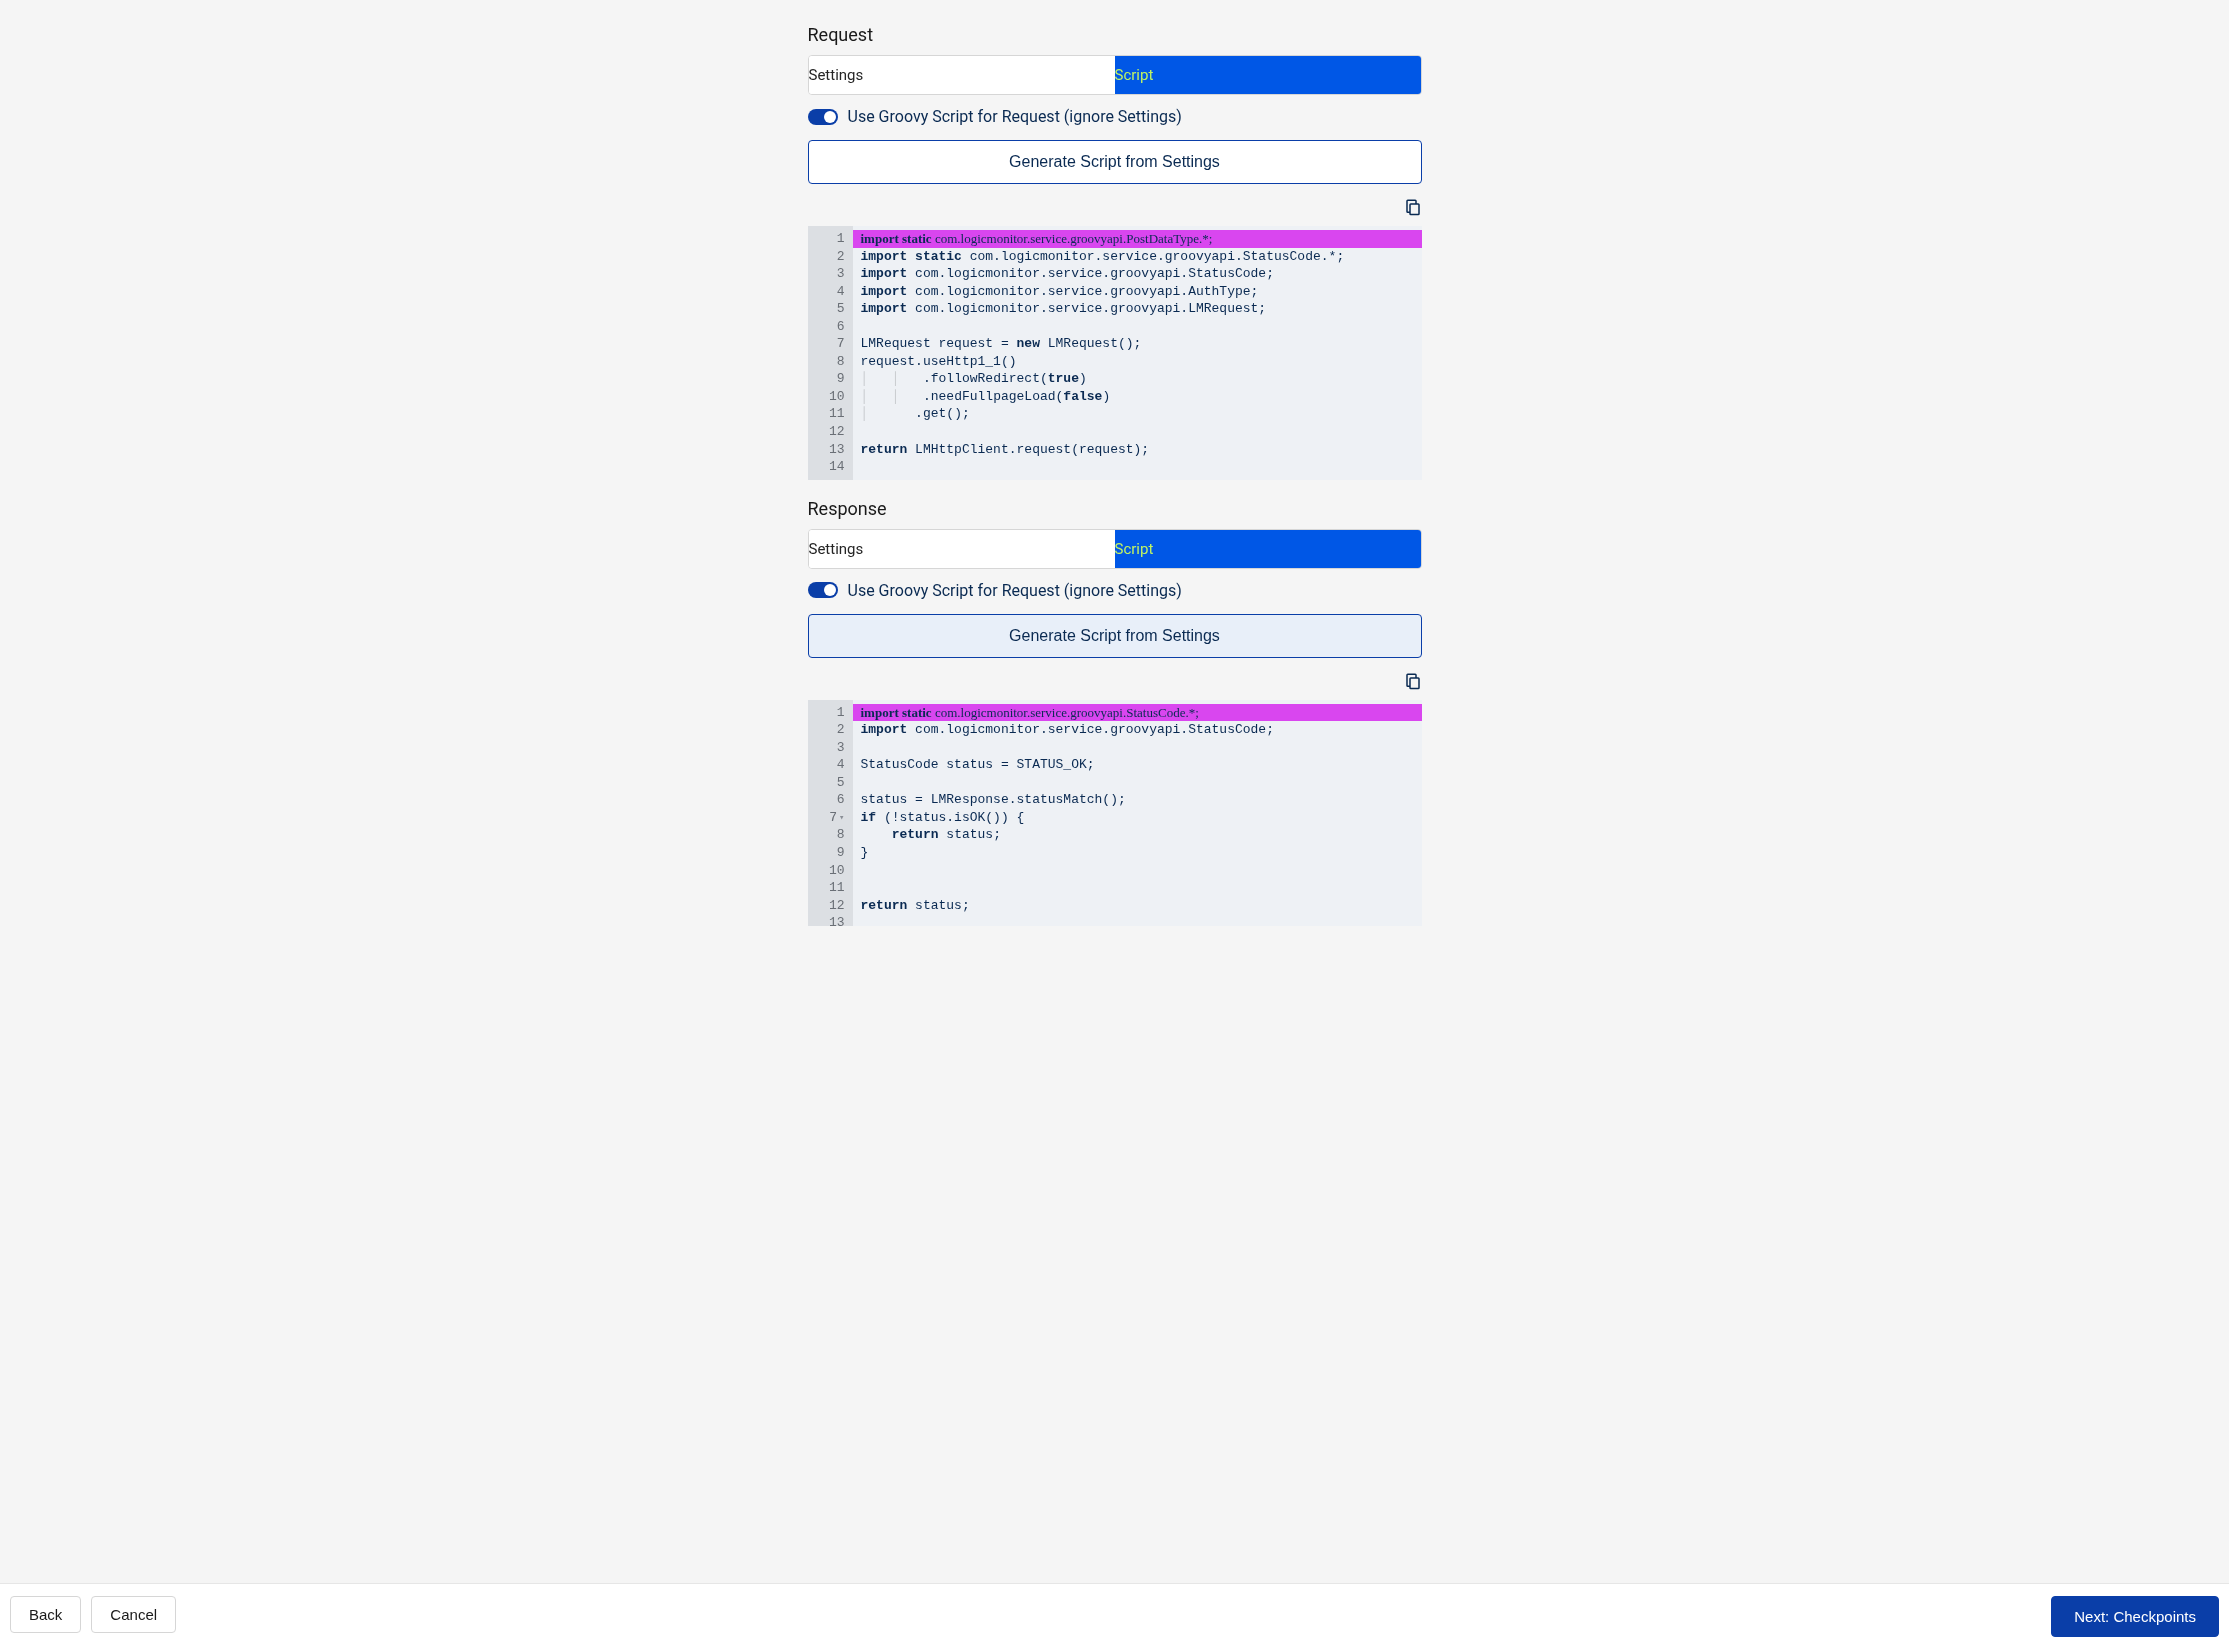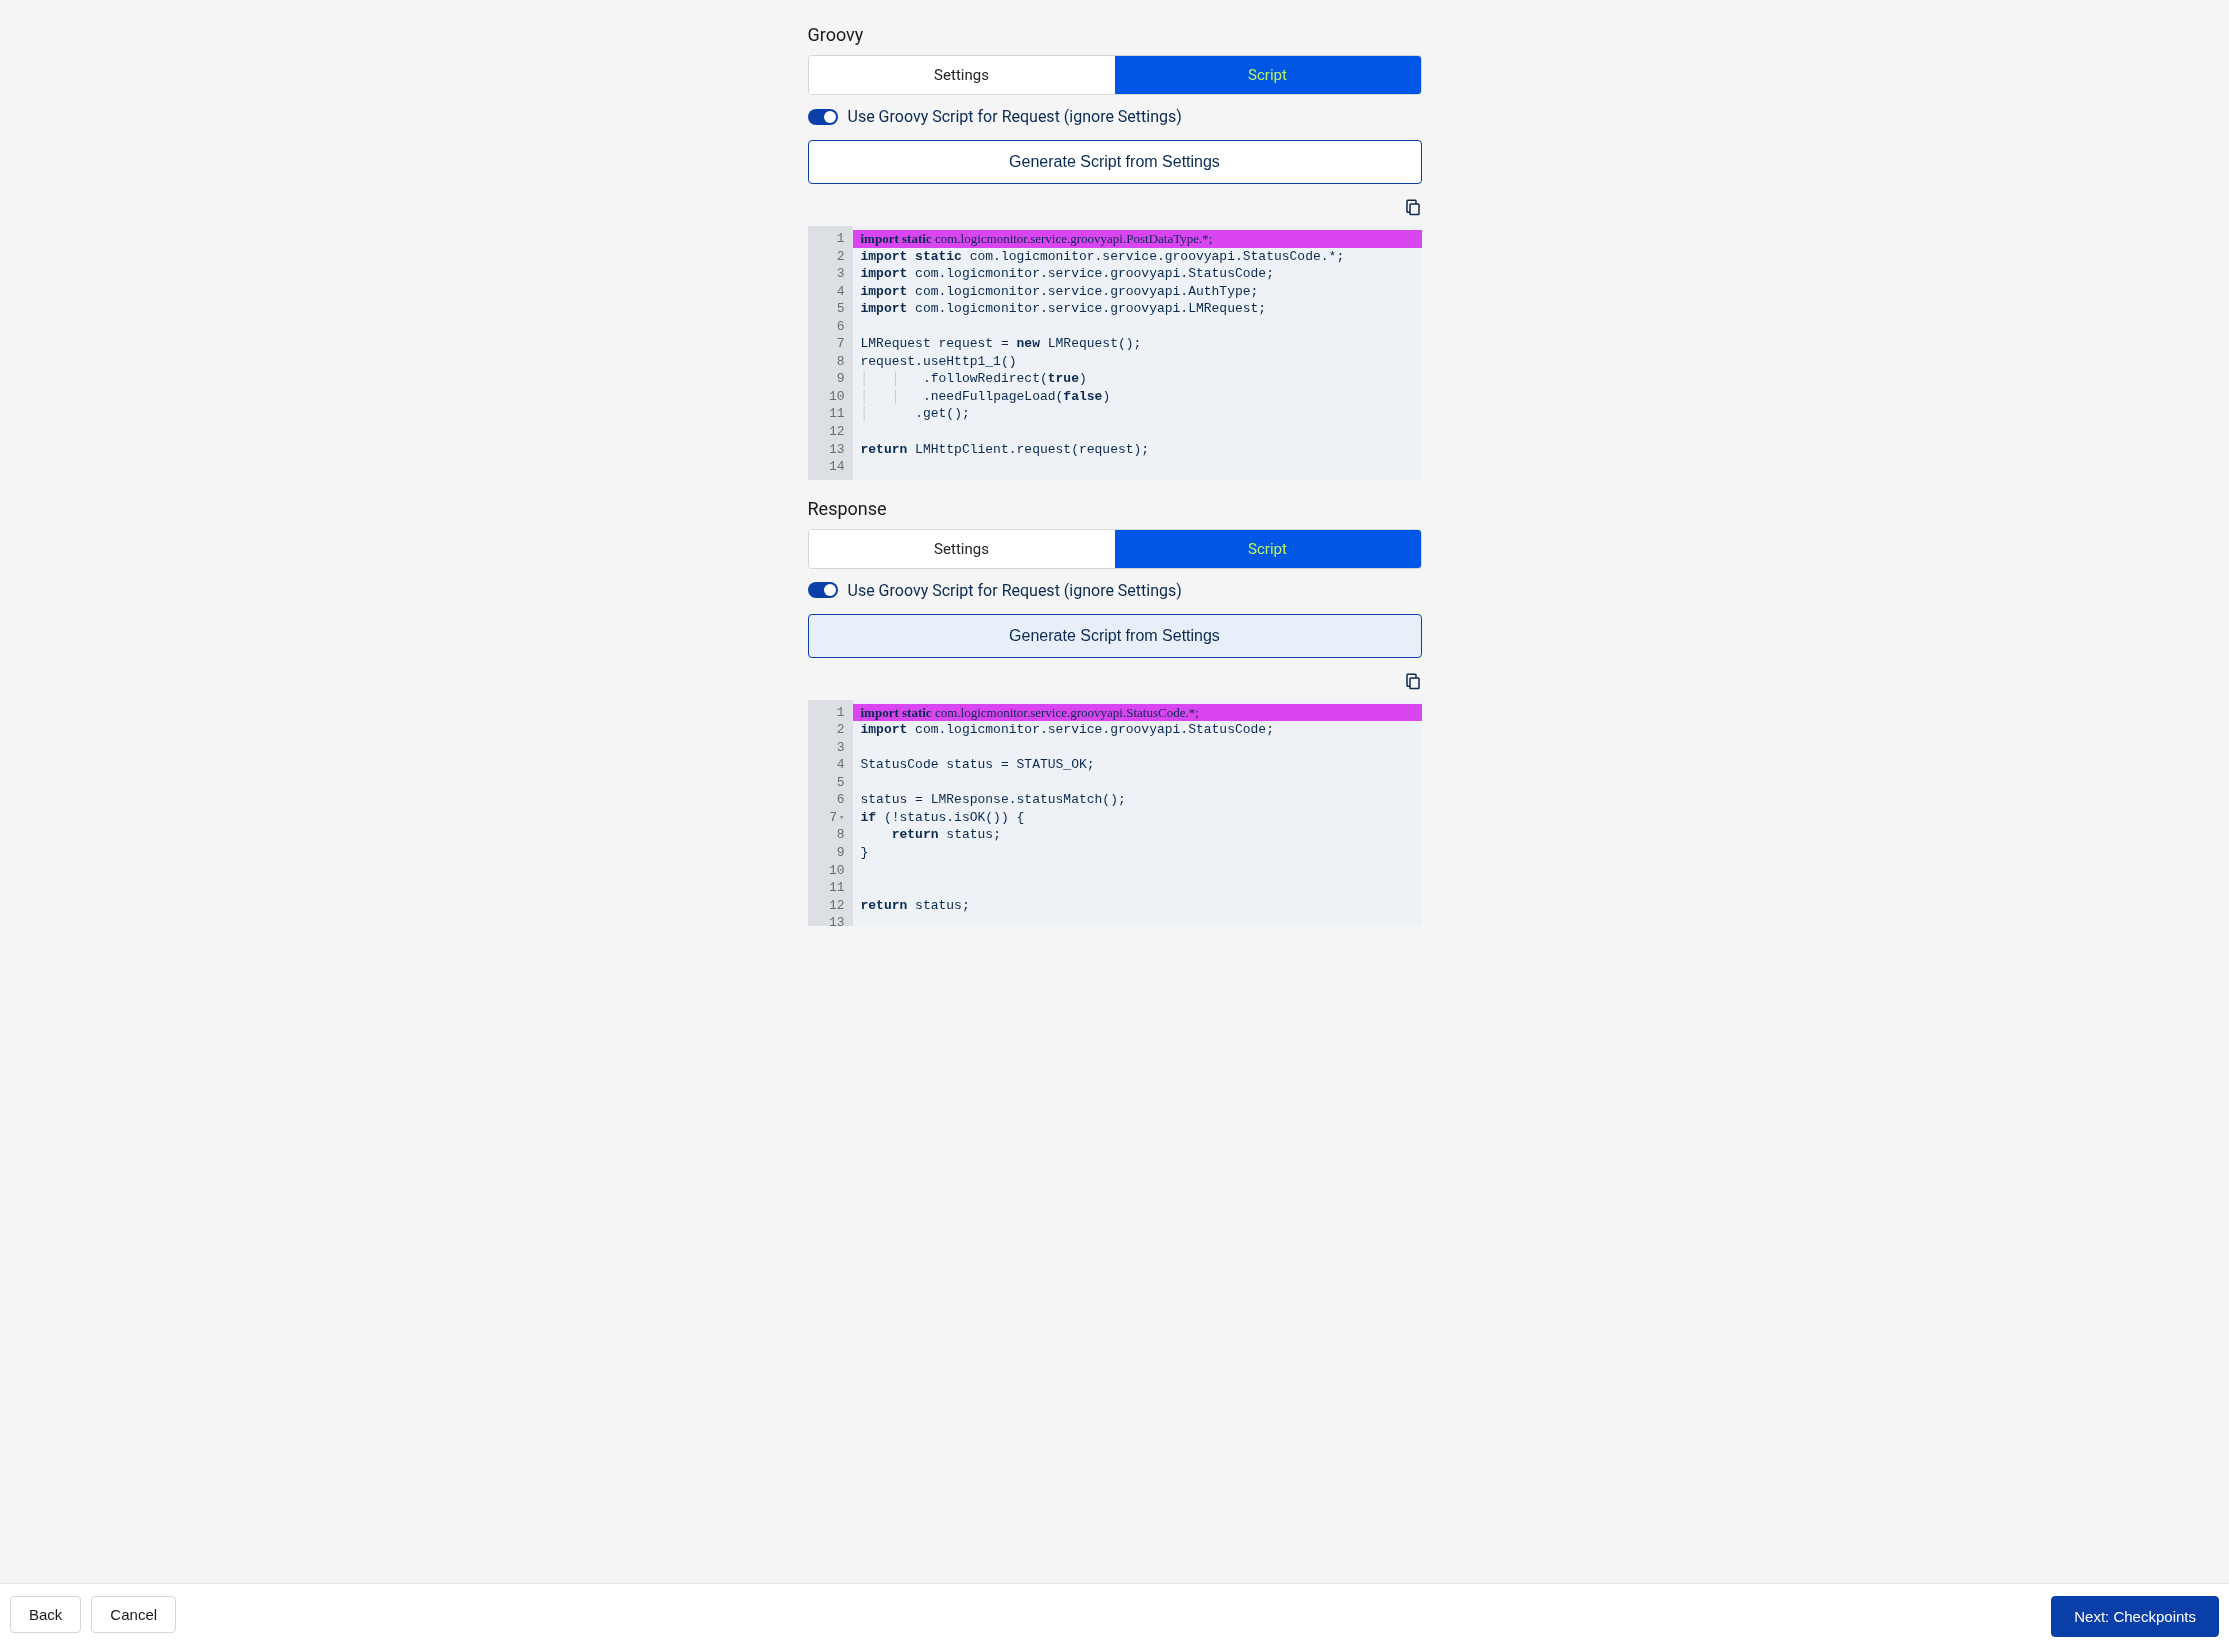--- a/index.html
+++ b/index.html
@@ -29,21 +29,20 @@
   .tabs {
     display: flex;
     border: 1px solid #d6d6d6;
     border-radius: 4px;
     overflow: hidden;
     background: #fff;
     margin-bottom: 12px;
   }
   .tab {
     flex: 1;
-    text-align: center;
     padding: 10px 0;
     font-size: 15px;
     cursor: pointer;
     background: #fff;
     color: #252525;
   }
   .tab.active {
     background: #0057e6;
     color: #bef264;
   }
@@ -169,21 +168,21 @@
     padding: 11px 22px;
   }
 </style>
 </head>
 <body>
 
 <div class="page">
   <div class="content">
 
     
-    <div class="section-title">Groovy</div>
+    <div class="section-title">Request</div>
 
     <div class="tabs">
       <div class="tab">Settings</div>
       <div class="tab active">Script</div>
     </div>
 
     <div class="toggle-row">
       <div class="toggle"></div>
       <div class="toggle-label">Use Groovy Script for Request (ignore Settings)</div>
     </div>

